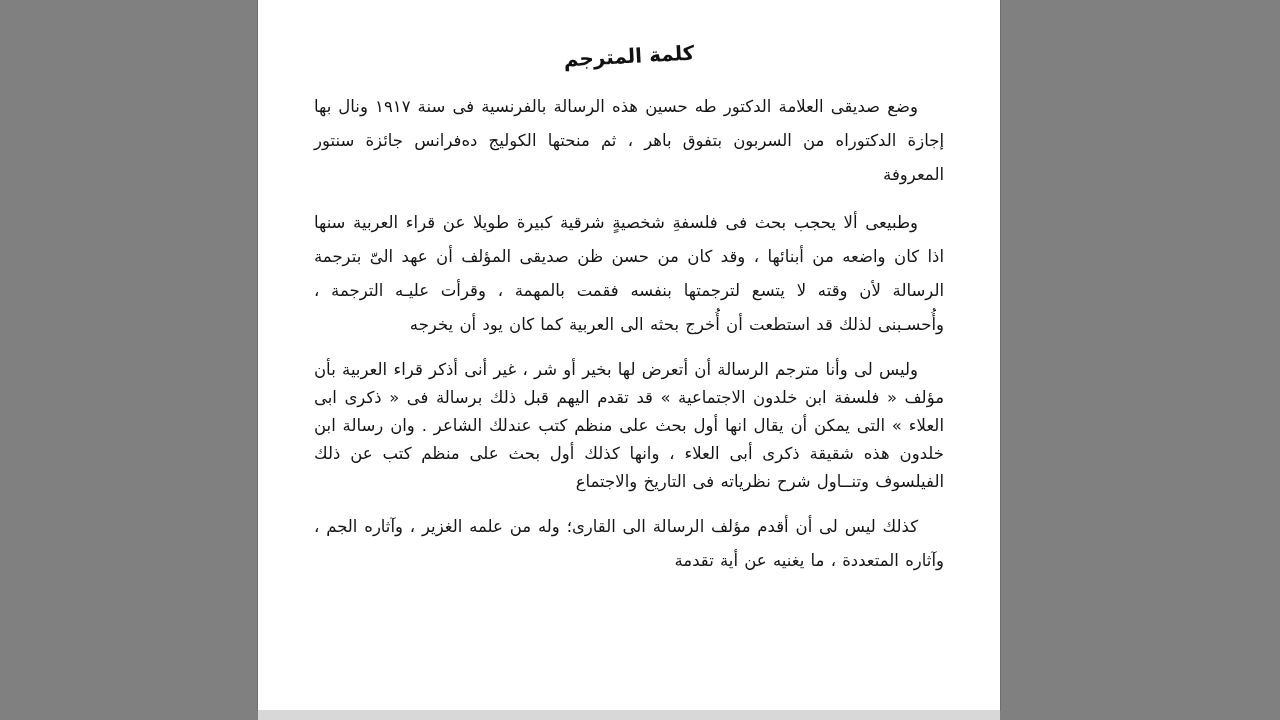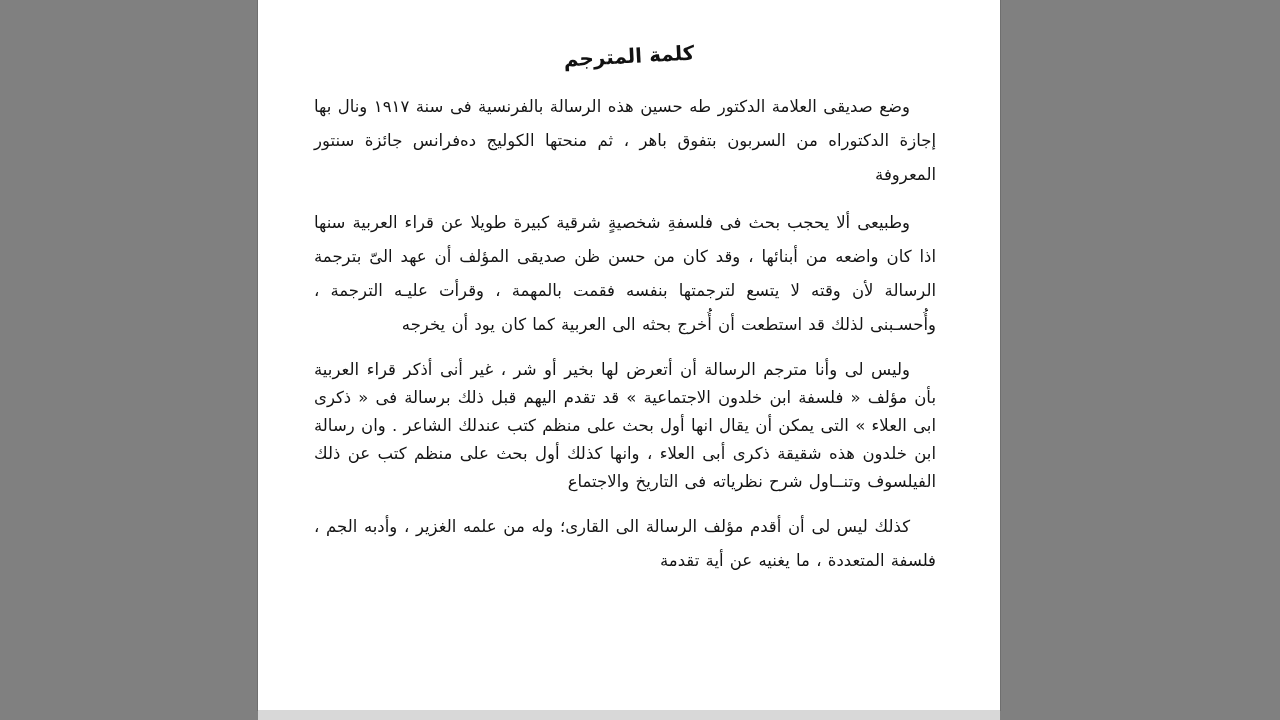--- a/index.html
+++ b/index.html
@@ -80,21 +80,21 @@
     margin: 0 0 22px 0;
     transform: rotate(-3deg);
     transform-origin: 50% 50%;
   }
 
   .para {
     font-family: "DejaVu Sans", sans-serif;
     font-size: 16.5px;
     line-height: 34px;
     color: #141414;
-    margin: 0 8px 14px 0;
+    margin: 0 0 14px 0;
     text-align: justify;
     text-justify: inter-word;
     text-indent: 26px;
     word-spacing: 1px;
   }
 
   .para:last-child { margin-bottom: 0; }
 
   .para.tight { line-height: 28px; }
 </style>
@@ -111,21 +111,21 @@
       <div class="content">
 
         <h1 class="doc-title">كلمة المترجم</h1>
 
         <p class="para">وضع صديقى العلامة الدكتور طه حسين هذه الرسالة بالفرنسية فى سنة ١٩١٧ ونال بها إجازة الدكتوراه من السربون بتفوق باهر ، ثم منحتها الكوليج دەفرانس جائزة سنتور المعروفة</p>
 
         <p class="para">وطبيعى ألا يحجب بحث فى فلسفةِ شخصيةٍ شرقية كبيرة طويلا عن قراء العربية سنها اذا كان واضعه من أبنائها ، وقد كان من حسن ظن صديقى المؤلف أن عهد الىّ بترجمة الرسالة لأن وقته لا يتسع لترجمتها بنفسه فقمت بالمهمة ، وقرأت عليـه الترجمة ، وأُحسـبنى لذلك قد استطعت أن أُخرج بحثه الى العربية كما كان يود أن يخرجه</p>
 
         <p class="para tight">وليس لى وأنا مترجم الرسالة أن أتعرض لها بخير أو شر ، غير أنى أذكر قراء العربية بأن مؤلف « فلسفة ابن خلدون الاجتماعية » قد تقدم اليهم قبل ذلك برسالة فى « ذكرى ابى العلاء » التى يمكن أن يقال انها أول بحث على منظم كتب عندلك الشاعر . وان رسالة ابن خلدون هذه شقيقة ذكرى أبى العلاء ، وانها كذلك أول بحث على منظم كتب عن ذلك الفيلسوف وتنــاول شرح نظرياته فى التاريخ والاجتماع</p>
 
-        <p class="para">كذلك ليس لى أن أقدم مؤلف الرسالة الى القارى؛ وله من علمه الغزير ، وأدبه الجم ، فلسفة المتعددة ، ما يغنيه عن أية تقدمة</p>
+        <p class="para">كذلك ليس لى أن أقدم مؤلف الرسالة الى القارى؛ وله من علمه الغزير ، وآثاره الجم ، وآثاره المتعددة ، ما يغنيه عن أية تقدمة</p>
 
       </div>
     </div>
   </div>
 
   <div class="page-bottom-strip"></div>
 
 </div>
 
 </body></html>

